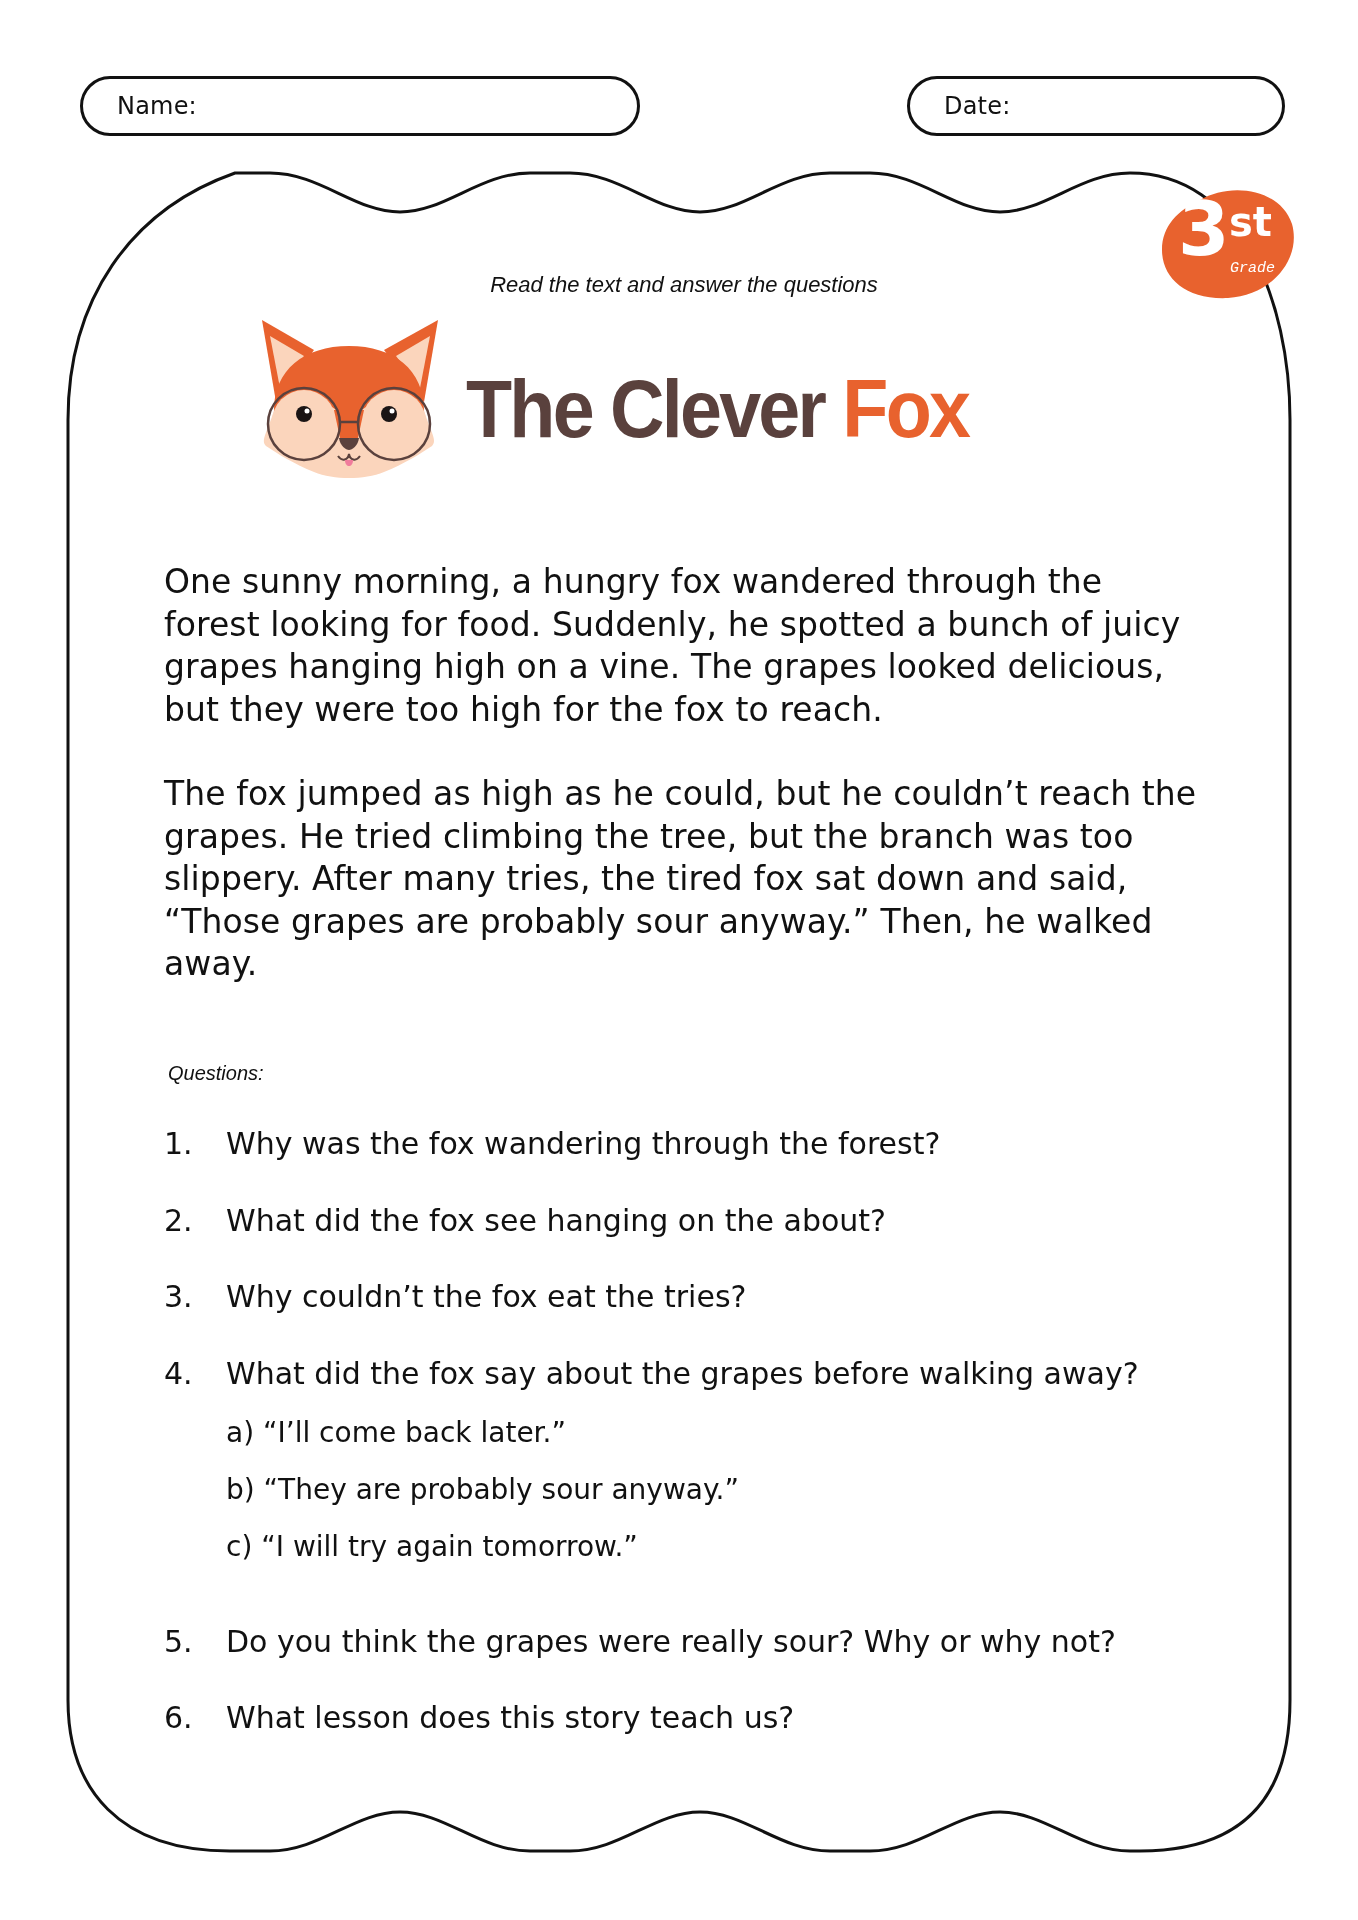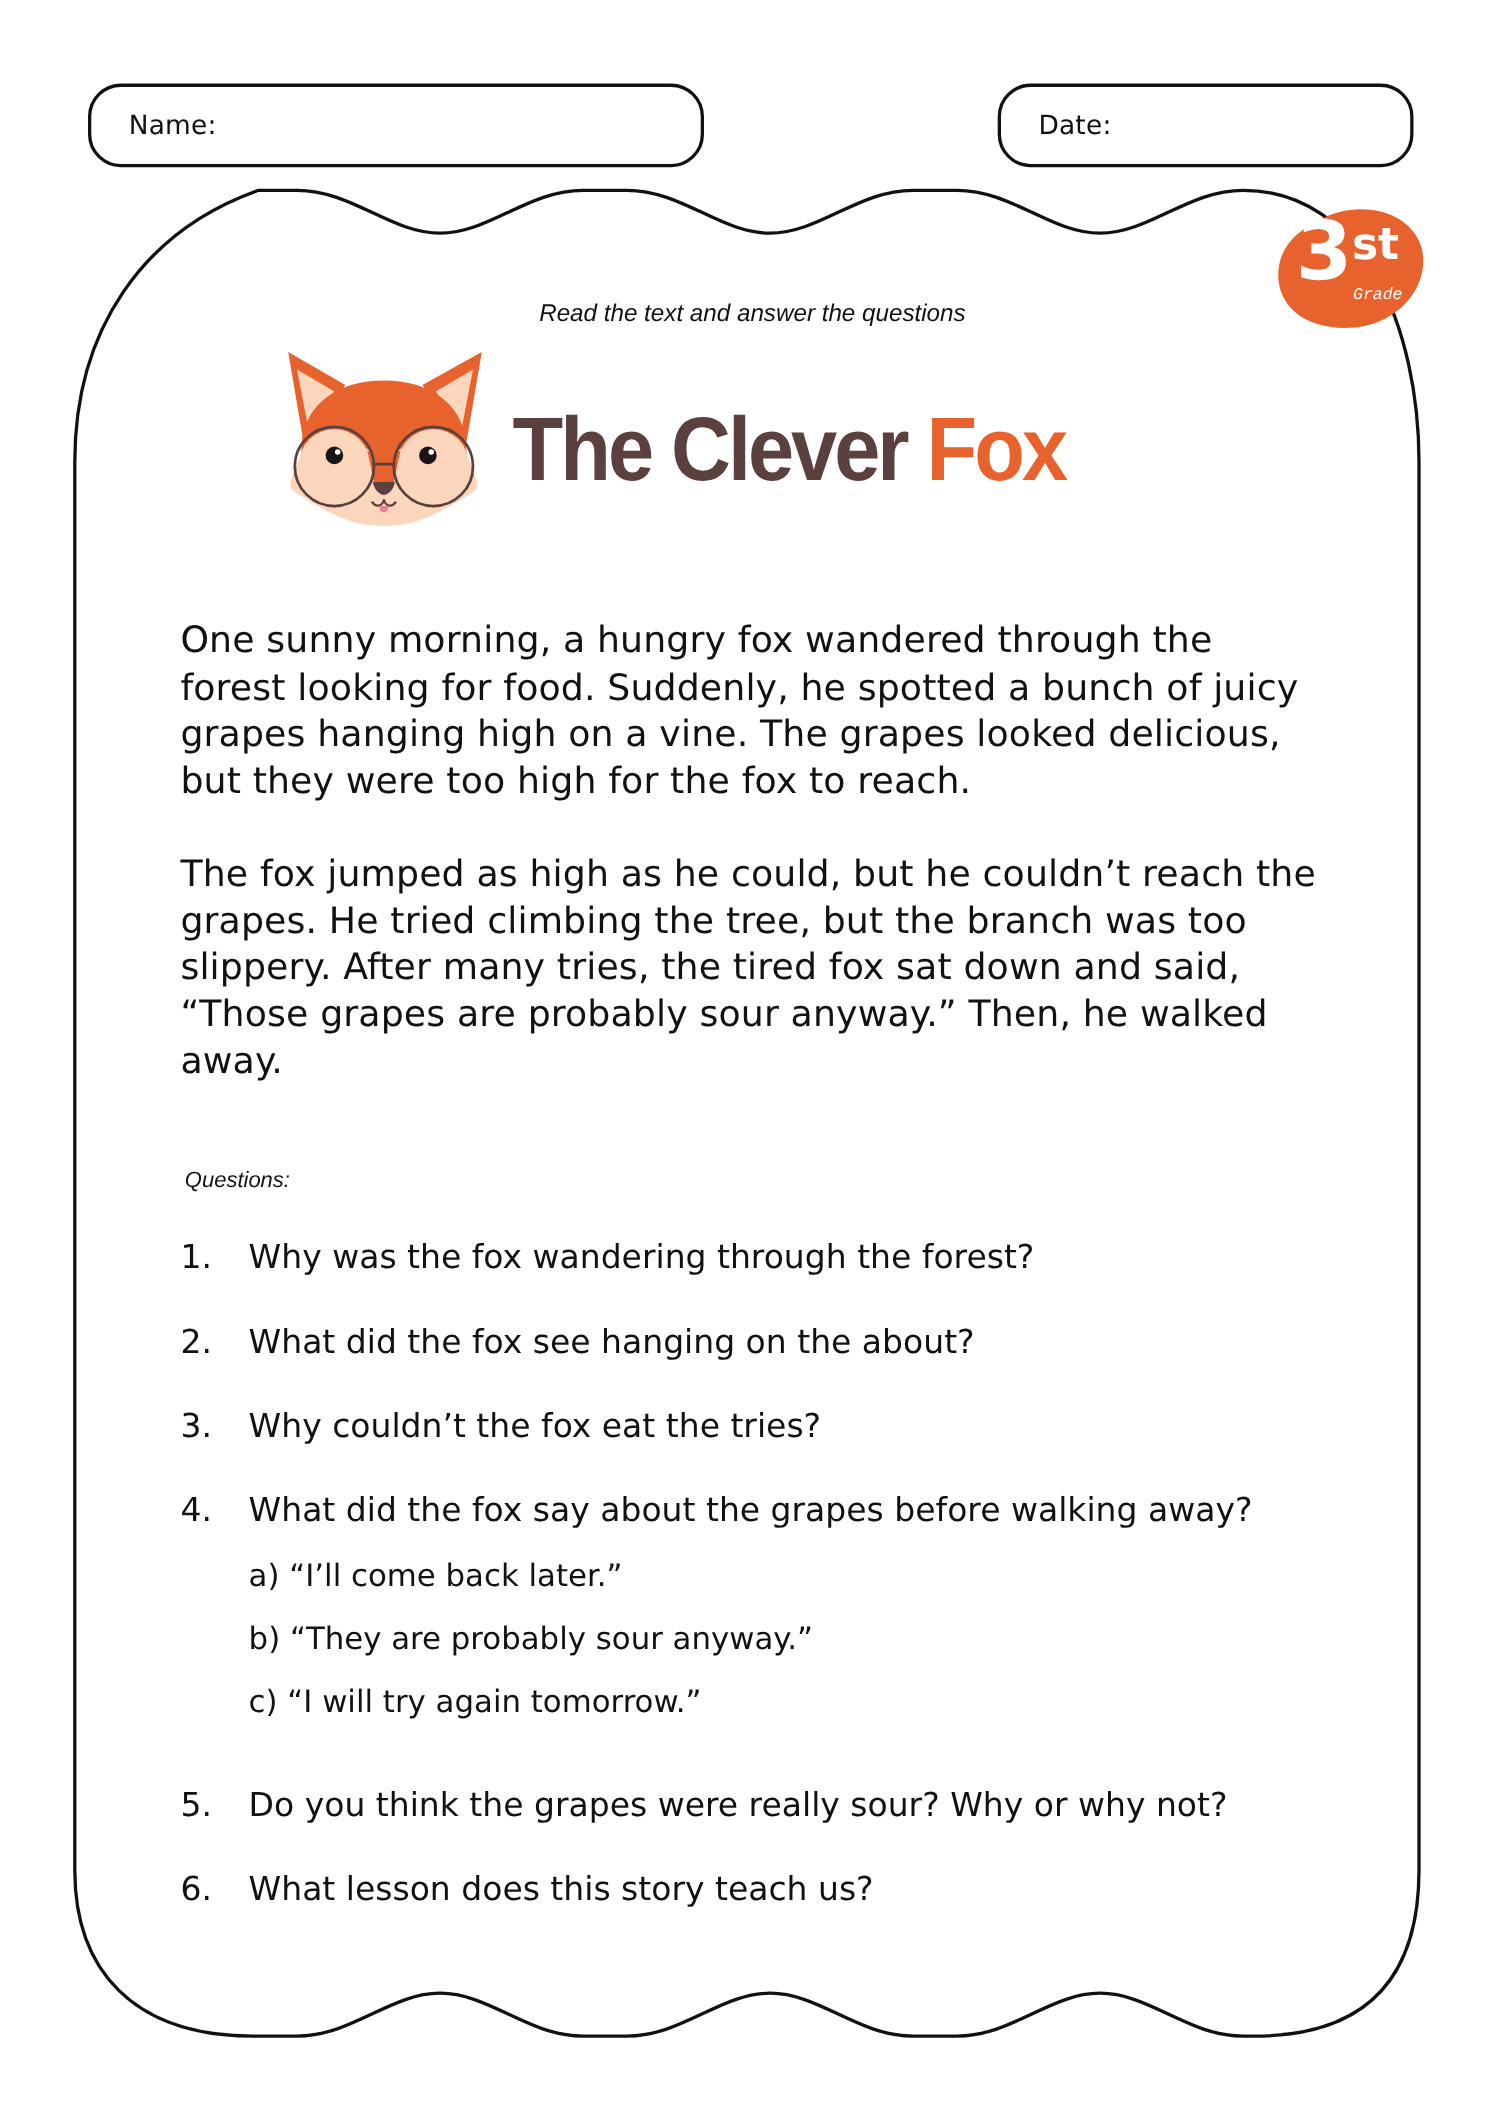--- a/index.html
+++ b/index.html
@@ -1,18 +1,18 @@
 <!DOCTYPE html>
 <html><head>
 <meta charset="utf-8">
 <style>
   html, body { margin: 0; padding: 0; background: #ffffff; }
   body { width: 1358px; height: 1920px; position: relative; overflow: hidden; font-family: "DejaVu Sans", sans-serif; color: #111; }
   .pill {
-    position: absolute; box-sizing: border-box; height: 76px;
+    position: absolute; box-sizing: border-box; height: 60px;
     border: 3px solid #111; border-radius: 30px; background: #fff;
     display: flex; align-items: center;
   }
   .pill .pill-label {
     font-family: "DejaVu Sans", sans-serif; font-size: 24px; color: #111;
     padding-left: 34px; letter-spacing: 0.2px;
   }
   .pill .pill-input { flex: 1; height: 100%; }
   #name-box { left: 80px; top: 76px; width: 560px; }
   #date-box { left: 907px; top: 76px; width: 378px; gap: 36px; }

